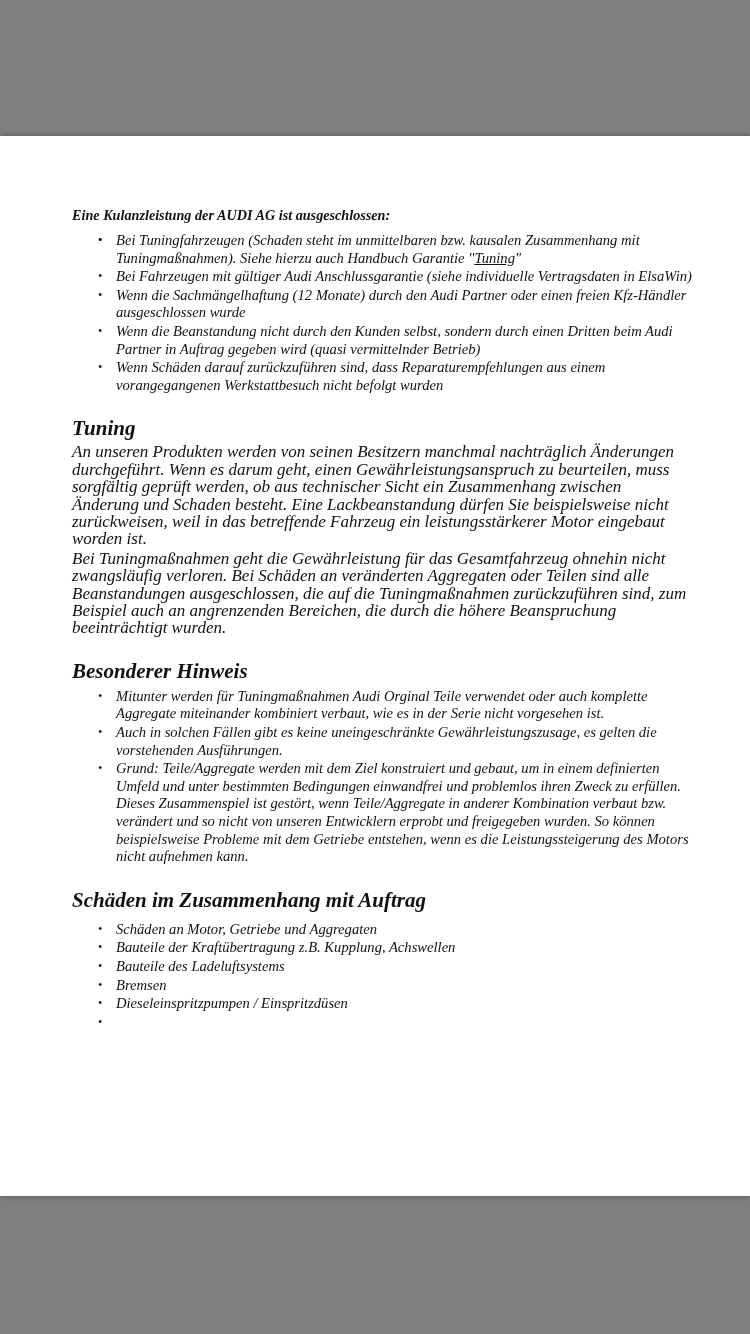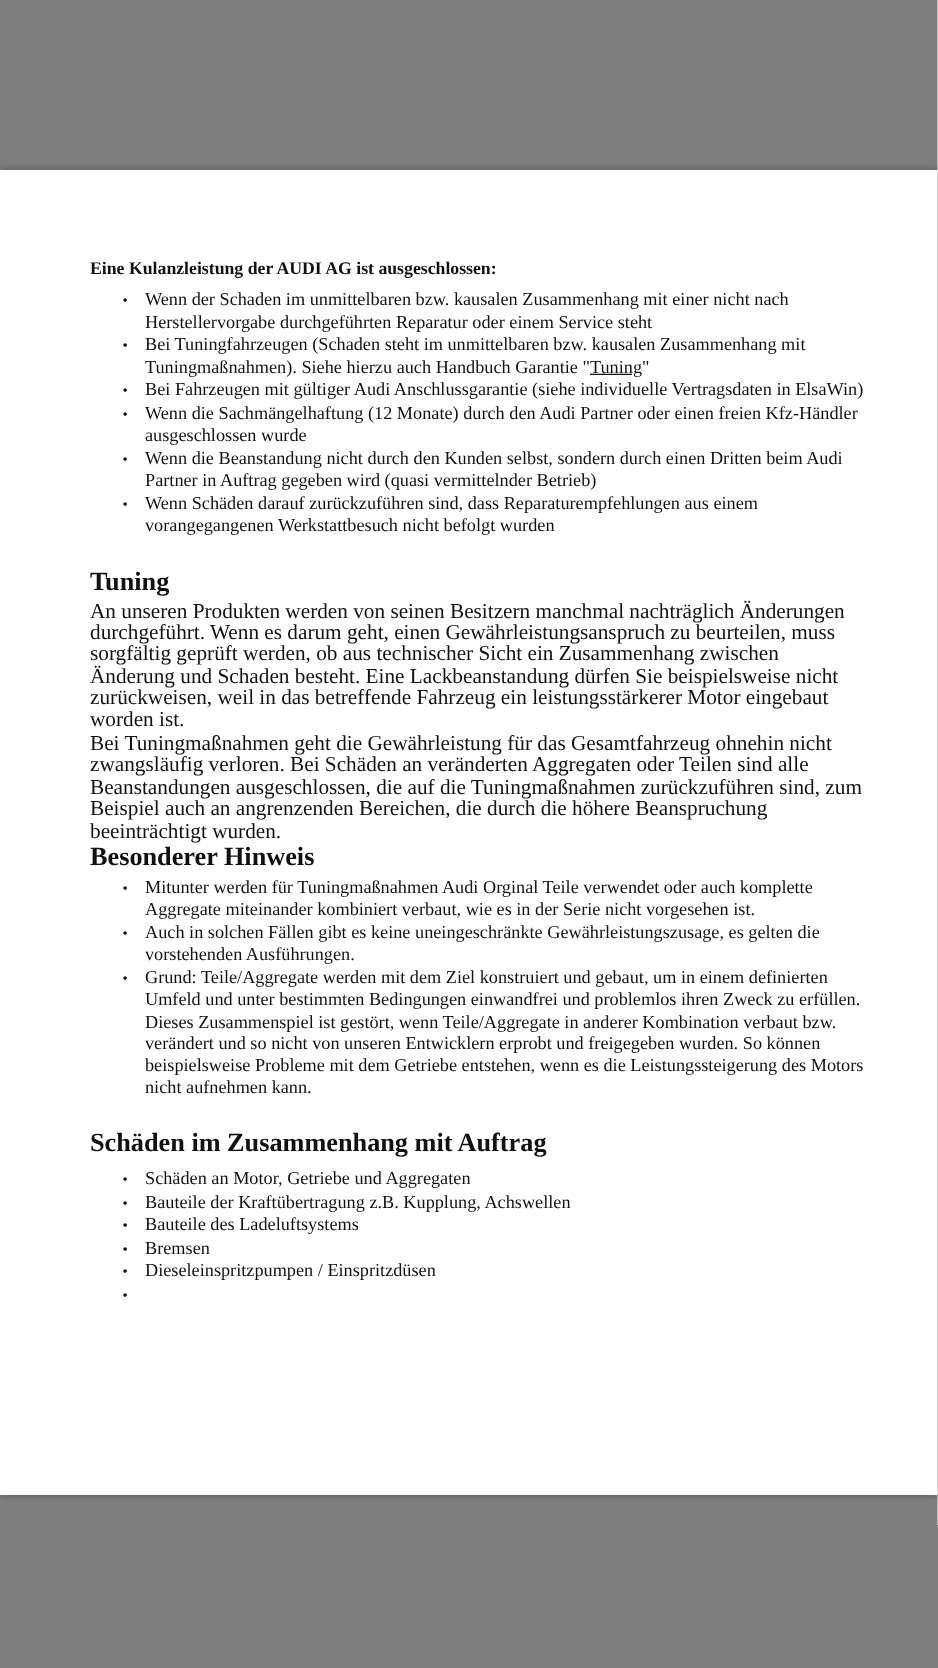--- a/index.html
+++ b/index.html
@@ -22,20 +22,21 @@
       width: 750px;
       height: 1060px;
       background: #ffffff;
       box-shadow: 0 0 6px rgba(0,0,0,0.35);
     }
     .content {
       position: absolute;
       left: 72px;
       top: 207px;
       width: 620px;
+      font-style: italic;
     }
     .intro-heading {
       font-weight: bold;
       font-size: 14.2px;
       line-height: 17px;
       margin: 0 0 8px 0;
     }
     ul.bullets {
       list-style: none;
       margin: 0;
@@ -74,33 +75,33 @@
 </head>
 <body>
 
 <div class="page">
 </div>
 
 <div class="content">
 
   <div class="intro-heading">Eine Kulanzleistung der AUDI AG ist ausgeschlossen:</div>
   <ul class="bullets">
-    <li><span class="bullet">•</span><span>Wenn der Schaden im unmittelbaren bzw. kausalen Zusammenhang mit einer nicht nach Herstellervorgabe durchgeführten Reparatur oder einem Service steht</span></li>
+    <li><span class="bullet">•</span></li>
     <li><span class="bullet">•</span><span>Bei Tuningfahrzeugen (Schaden steht im unmittelbaren bzw. kausalen Zusammenhang mit Tuningmaßnahmen). Siehe hierzu auch Handbuch Garantie  "</span><span class="link">Tuning</span><span>"</span></li>
     <li><span class="bullet">•</span><span>Bei Fahrzeugen mit gültiger Audi Anschlussgarantie (siehe individuelle Vertragsdaten in ElsaWin)</span></li>
     <li><span class="bullet">•</span><span>Wenn die Sachmängelhaftung (12 Monate) durch den Audi Partner oder einen freien Kfz-Händler ausgeschlossen wurde</span></li>
     <li><span class="bullet">•</span><span>Wenn die Beanstandung nicht durch den Kunden selbst, sondern durch einen Dritten beim Audi Partner in Auftrag gegeben wird (quasi vermittelnder Betrieb)</span></li>
     <li><span class="bullet">•</span><span>Wenn Schäden darauf zurückzuführen sind, dass Reparaturempfehlungen aus einem vorangegangenen Werkstattbesuch nicht befolgt wurden</span></li>
   </ul>
 
   <h2 style="margin-top:22px;">Tuning</h2>
   <p class="body-text" style="margin-top:3px;">An unseren Produkten werden von seinen Besitzern manchmal nachträglich Änderungen durchgeführt. Wenn es darum geht, einen Gewährleistungsanspruch zu beurteilen, muss sorgfältig geprüft werden, ob aus technischer Sicht ein Zusammenhang zwischen Änderung und Schaden besteht. Eine Lackbeanstandung dürfen Sie beispielsweise nicht zurückweisen, weil in das betreffende Fahrzeug ein leistungsstärkerer Motor eingebaut worden ist.</p>
   <p class="body-text" style="margin-top:2px;">Bei Tuningmaßnahmen geht die Gewährleistung für das Gesamtfahrzeug ohnehin nicht zwangsläufig verloren. Bei Schäden an veränderten Aggregaten oder Teilen sind alle Beanstandungen ausgeschlossen, die auf die Tuningmaßnahmen zurückzuführen sind, zum Beispiel auch an angrenzenden Bereichen, die durch die höhere Beanspruchung beeinträchtigt wurden.</p>
 
-  <h2 style="">Besonderer Hinweis</h2>
+  <h2 style="margin-top:22px;">Besonderer Hinweis</h2>
   <ul class="bullets" style="margin-top:5px;">
     <li><span class="bullet">•</span><span>Mitunter werden für Tuningmaßnahmen Audi Orginal Teile verwendet oder auch komplette Aggregate miteinander kombiniert verbaut, wie es in der Serie nicht vorgesehen ist.</span></li>
     <li><span class="bullet">•</span><span>Auch in solchen Fällen gibt es keine uneingeschränkte Gewährleistungszusage, es gelten die vorstehenden Ausführungen.</span></li>
     <li><span class="bullet">•</span><span>Grund: Teile/Aggregate werden mit dem Ziel konstruiert und gebaut, um in einem definierten Umfeld und unter bestimmten Bedingungen einwandfrei und problemlos ihren Zweck zu erfüllen. Dieses Zusammenspiel ist gestört, wenn Teile/Aggregate in anderer Kombination verbaut bzw. verändert und so nicht von unseren Entwicklern erprobt und freigegeben wurden. So können beispielsweise Probleme mit dem Getriebe entstehen, wenn es die Leistungssteigerung des Motors nicht aufnehmen kann.</span></li>
   </ul>
 
   <h2 style="margin-top:22px;">Schäden im Zusammenhang mit Auftrag</h2>
   <ul class="bullets" style="margin-top:9px;">
     <li><span class="bullet">•</span><span>Schäden an Motor, Getriebe und Aggregaten</span></li>
     <li><span class="bullet">•</span><span>Bauteile der Kraftübertragung z.B. Kupplung, Achswellen</span></li>

